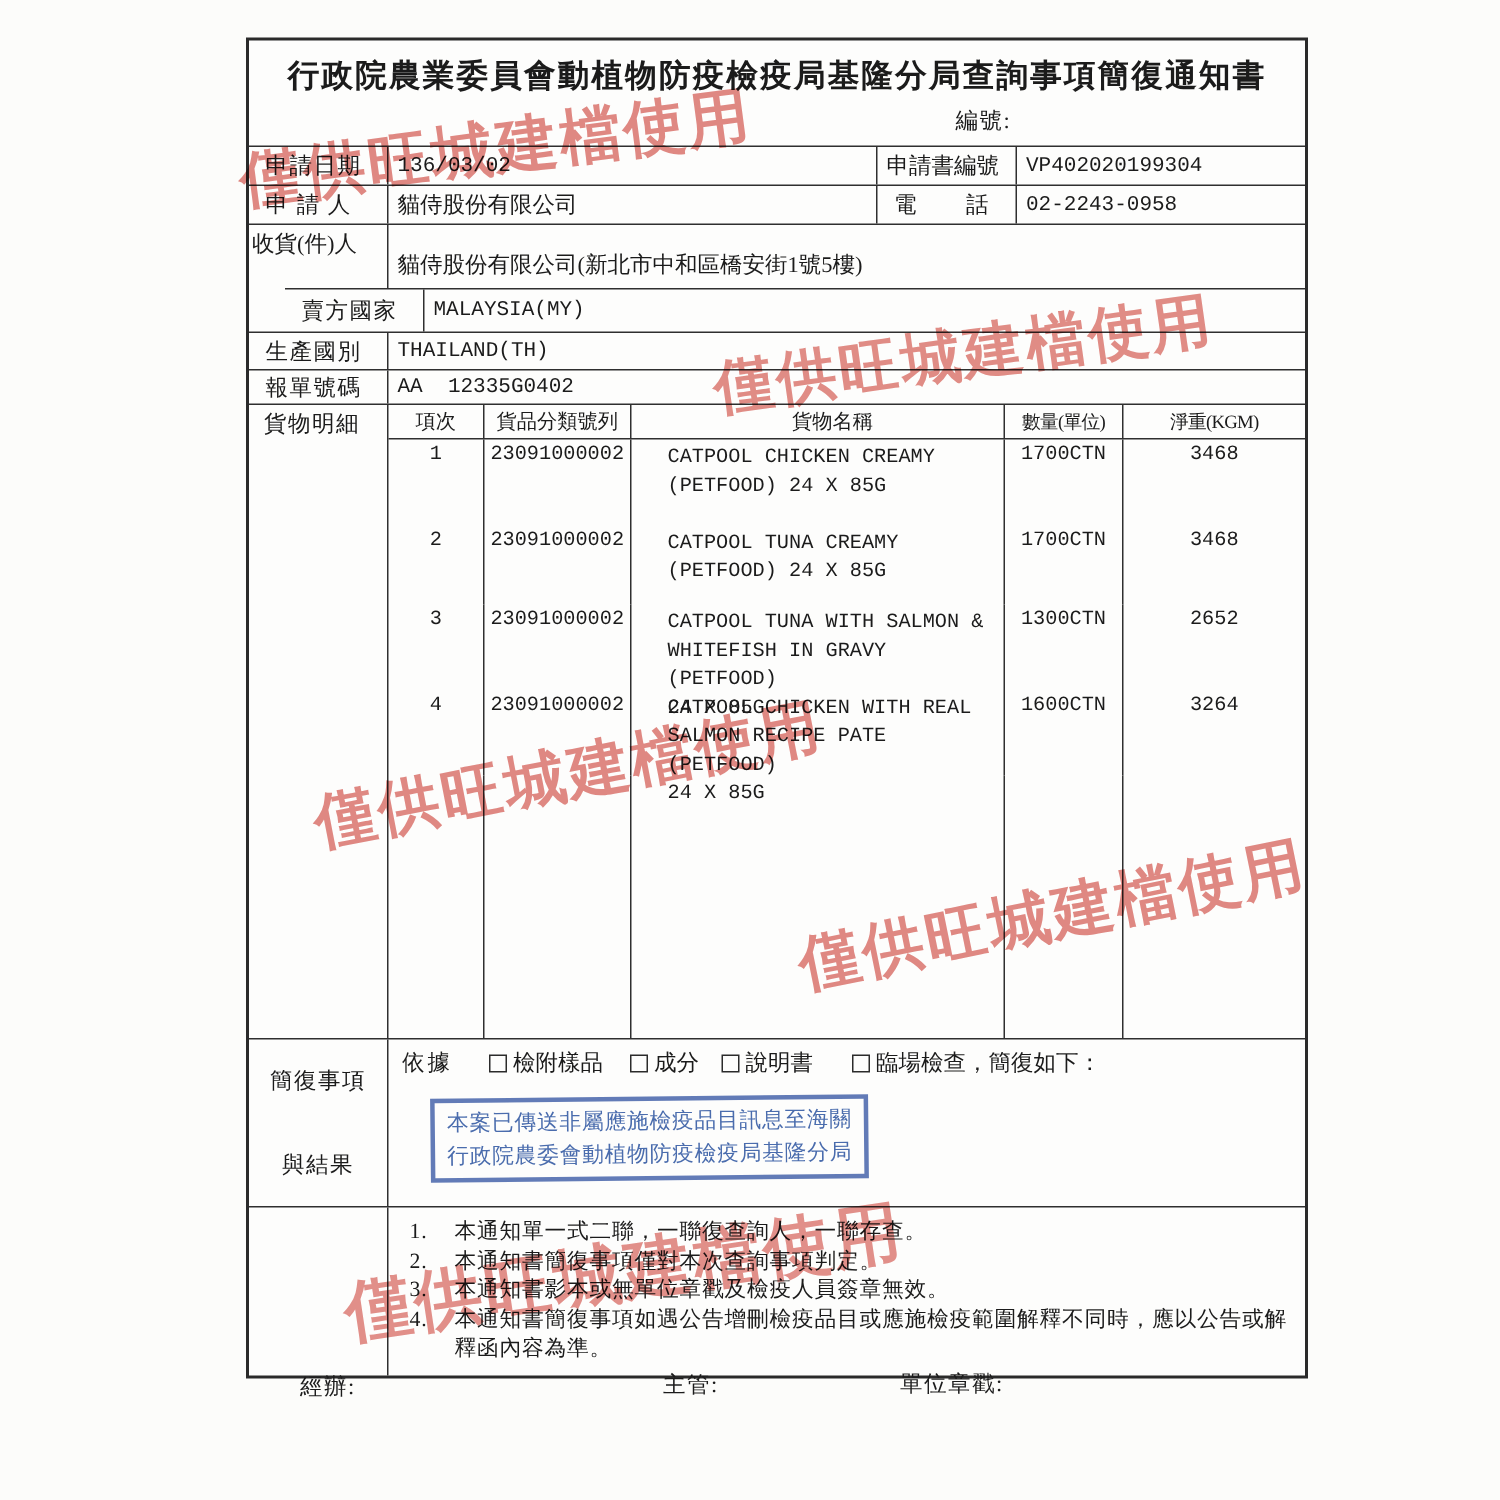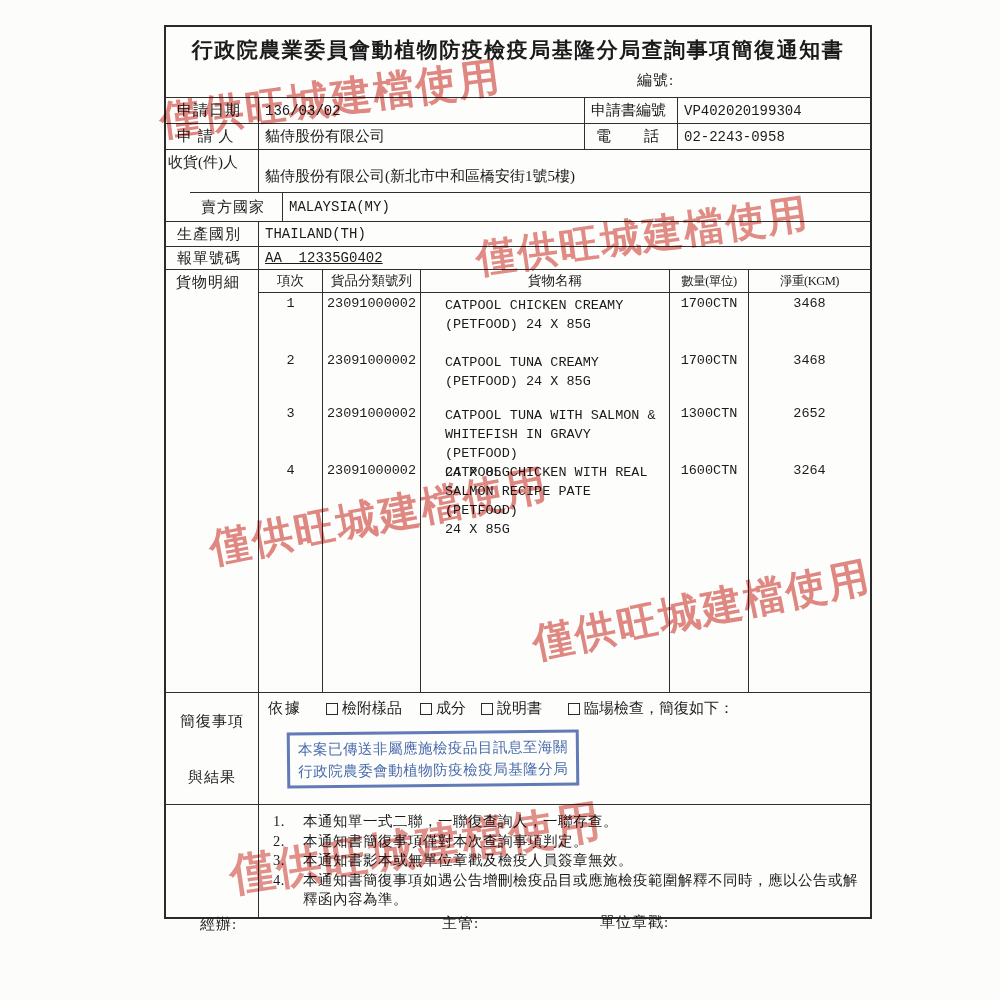--- a/index.html
+++ b/index.html
@@ -16,21 +16,21 @@
   }
   .row { display:flex; border-top:1.5px solid #2f2f2f; }
   .cell { padding:2px 6px; overflow:hidden; }
   .label {
     width:93px; flex:0 0 93px; font-size:15px; letter-spacing:1px;
     padding-left:11px; display:flex; align-items:center;
     border-right:1.5px solid #2f2f2f; white-space:nowrap;
   }
   .value { display:flex; align-items:center; }
   .mono { font-family:"Liberation Mono","DejaVu Sans Mono",monospace; font-size:14px; }
-  .pre  { white-space:pre;text-decoration:underline; }
+  .pre  { white-space:pre; }
   .flex1 { flex:1; }
   .w326 { width:326px; flex:0 0 326px; border-right:1.5px solid #2f2f2f; }
   .h26 { height:26px; } .h29 { height:29px;margin-left:24px; } .h25 { height:25px; } .h23 { height:23px; } .h43 { height:43px; }
 
   .title-row { position:relative; height:70px; display:block; }
   .doc-title {
     text-align:center; padding-top:9px; font-size:21px; font-weight:bold;
     letter-spacing:1.5px; white-space:nowrap;
   }
   .serial { position:absolute; left:471px; top:44px; font-size:15px; letter-spacing:1px; }

